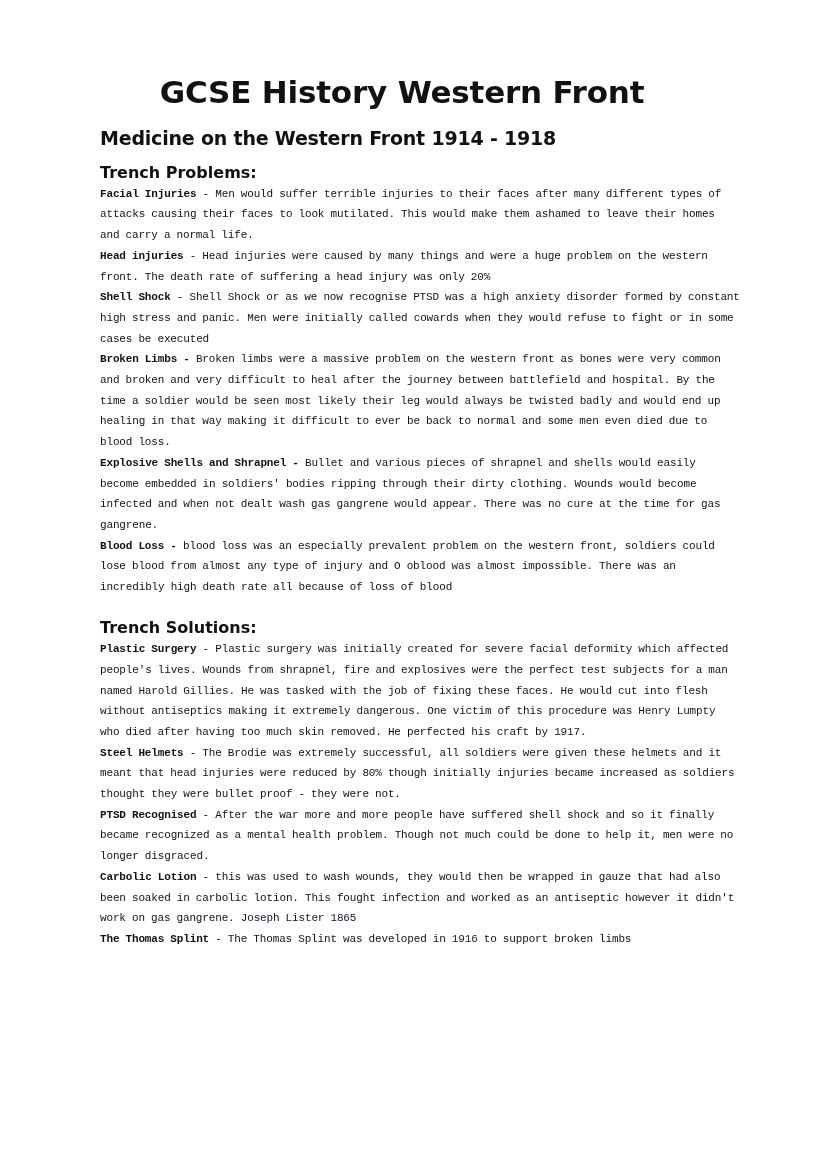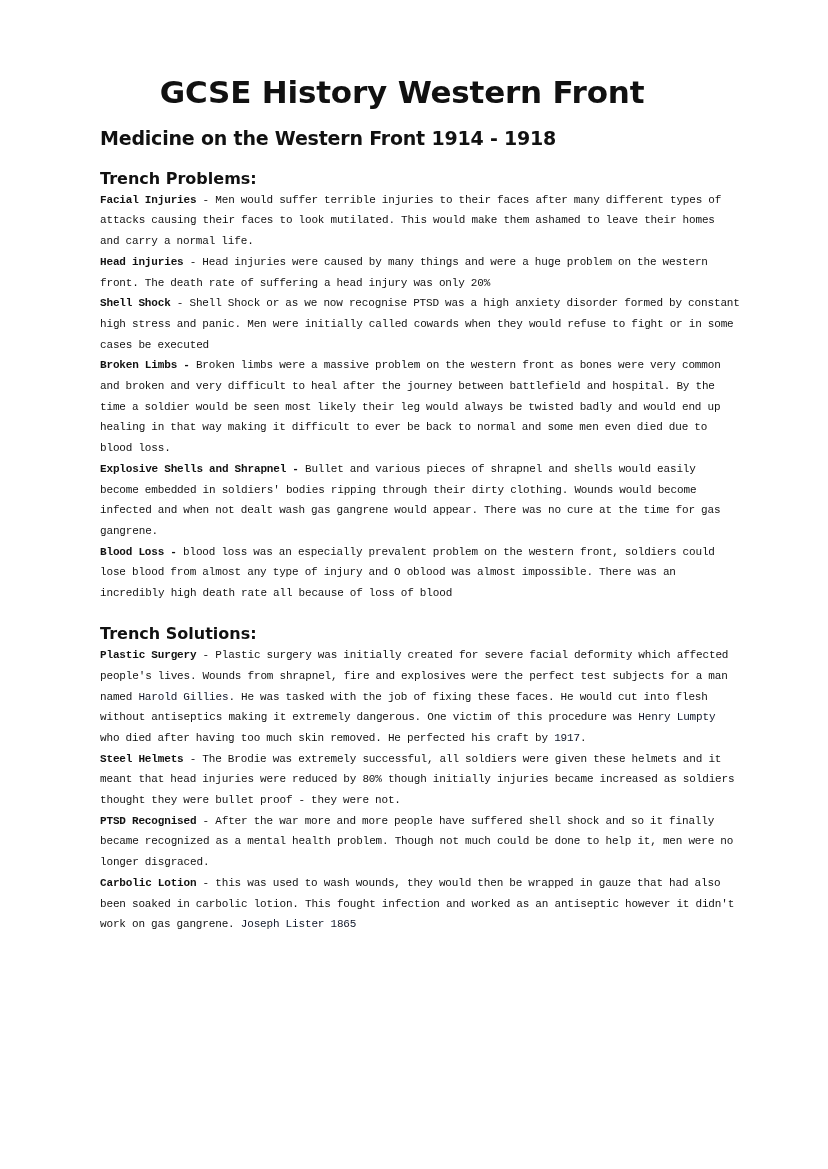--- a/index.html
+++ b/index.html
@@ -5,21 +5,21 @@
   html, body { margin: 0; padding: 0; background: #ffffff; }
   body {
     width: 828px; height: 1169px; position: relative; overflow: hidden;
     font-family: "DejaVu Sans", sans-serif; color: #111111;
   }
   .page-title {
     position: absolute; top: 66px; left: 0; width: 788px; text-align: center;
     font-size: 31px; font-weight: bold; letter-spacing: -0.2px; margin: 8px;
   }
   .content { position: absolute; top: 127px; left: 100px; width: 640px; }
-  .subtitle { font-size: 19px; font-weight: bold; margin: 0 0 20px 0; letter-spacing: -0.2px; }
+  .subtitle { font-size: 19px; font-weight: bold; margin: 0 0 14px 0; letter-spacing: -0.2px; }
   .section-heading { font-size: 16px; font-weight: bold; line-height: 20.7px; }
   .entry { font-size: 11px; line-height: 20.7px; letter-spacing: -0.15px; word-spacing: -0.3px; font-family: Liberation Mono, monospace; }
   .entry .term { font-weight: bold; }
   .hl { color: #0f172a; }
   .spacer { height: 20.7px; }
 </style>
 </head>
 <body>
 
 <h1 class="page-title">GCSE History Western Front</h1>
@@ -48,13 +48,14 @@
   <div class="section-heading">Trench Solutions:</div>
 
   <div class="entry"><span class="term">Plastic Surgery</span><span> - </span><span>Plastic surgery was initially created for severe facial deformity which affected people's lives. Wounds from shrapnel, fire and explosives were the perfect test subjects for a man named </span><span class="hl">Harold Gillies</span><span>. He was tasked with the job of fixing these faces. He would cut into flesh without antiseptics making it extremely dangerous. One victim of this procedure was </span><span class="hl">Henry Lumpty</span><span> who died after having too much skin removed. He perfected his craft by </span><span class="hl">1917</span><span>.</span></div>
 
   <div class="entry"><span class="term">Steel Helmets</span><span> - </span><span>The Brodie was extremely successful, all soldiers were given these helmets and it meant that head injuries were reduced by 80% though initially injuries became increased as soldiers thought they were bullet proof - they were not.</span></div>
 
   <div class="entry"><span class="term">PTSD Recognised</span><span> - </span><span>After the war more and more people have suffered shell shock and so it finally became recognized as a mental health problem. Though not much could be done to help it, men were no longer disgraced.</span></div>
 
   <div class="entry"><span class="term">Carbolic Lotion</span><span> - </span><span>this was used to wash wounds, they would then be wrapped in gauze that had also been soaked in carbolic lotion. This fought infection and worked as an antiseptic however it didn't work on gas gangrene. </span><span class="hl">Joseph Lister 1865</span></div>
 
+  <div class="entry"><span class="term">The Thomas Splint</span><span> - </span><span>The Thomas Splint was developed in </span><span class="hl">1916</span><span> to support broken limbs</span></div>
 </div>
 
 </body></html>

